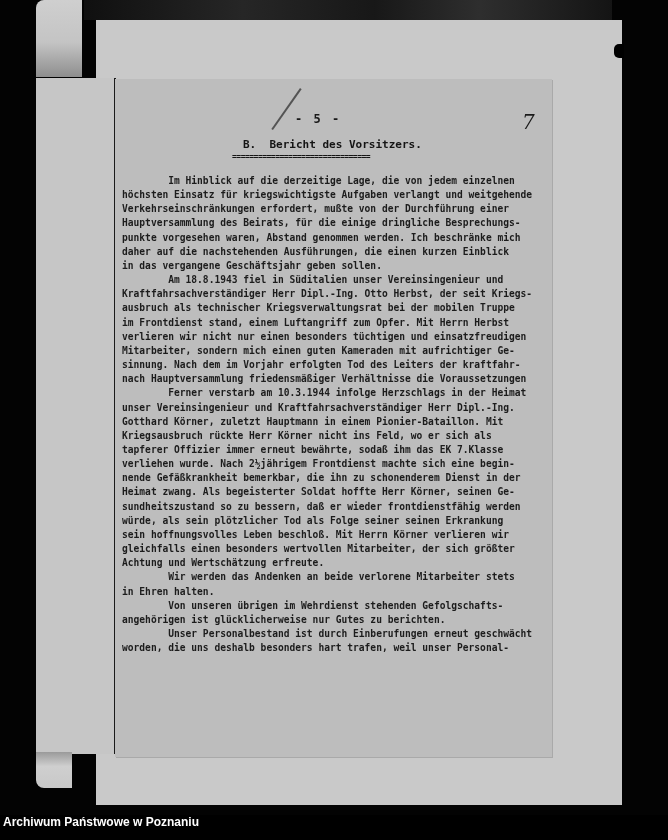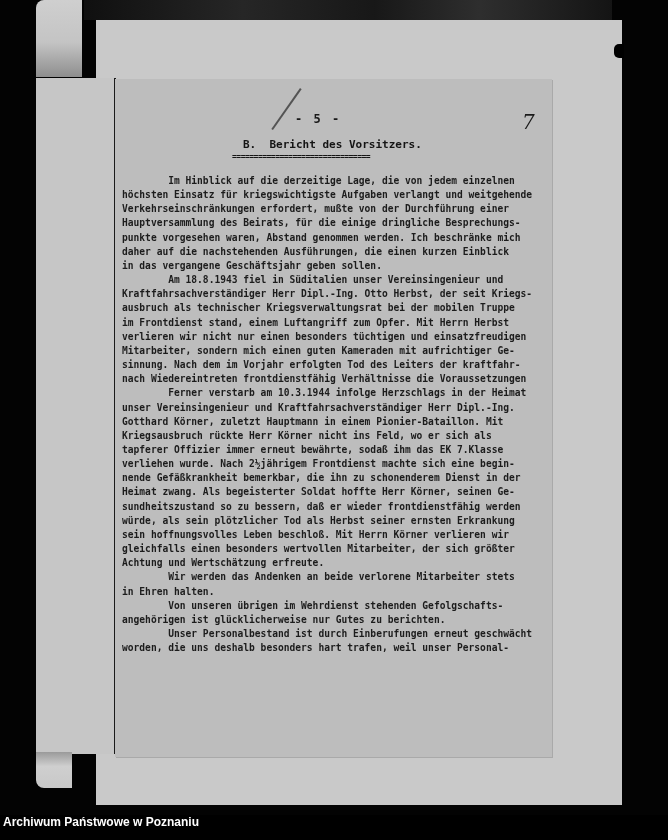--- a/index.html
+++ b/index.html
@@ -141,31 +141,31 @@
   <span class="line">punkte vorgesehen waren, Abstand genommen werden. Ich beschränke mich</span>
   <span class="line">daher auf die nachstehenden Ausführungen, die einen kurzen Einblick</span>
   <span class="line">in das vergangene Geschäftsjahr geben sollen.</span>
   <span class="line">        Am 18.8.1943 fiel in Süditalien unser Vereinsingenieur und</span>
   <span class="line">Kraftfahrsachverständiger Herr Dipl.-Ing. Otto Herbst, der seit Kriegs-</span>
   <span class="line">ausbruch als technischer Kriegsverwaltungsrat bei der mobilen Truppe</span>
   <span class="line">im Frontdienst stand, einem Luftangriff zum Opfer. Mit Herrn Herbst</span>
   <span class="line">verlieren wir nicht nur einen besonders tüchtigen und einsatzfreudigen</span>
   <span class="line">Mitarbeiter, sondern mich einen guten Kameraden mit aufrichtiger Ge-</span>
   <span class="line">sinnung. Nach dem im Vorjahr erfolgten Tod des Leiters der kraftfahr-</span>
-  <span class="line">nach Wiedereintreten frontdienstfähig Verhältnisse die Voraussetzungen</span>
+  <span class="line">nach Hauptversammlung friedensmäßiger Verhältnisse die Voraussetzungen</span>
   <span class="line">        Ferner verstarb am 10.3.1944 infolge Herzschlags in der Heimat</span>
   <span class="line">unser Vereinsingenieur und Kraftfahrsachverständiger Herr Dipl.-Ing.</span>
   <span class="line">Gotthard Körner, zuletzt Hauptmann in einem Pionier-Bataillon. Mit</span>
   <span class="line">Kriegsausbruch rückte Herr Körner nicht ins Feld, wo er sich als</span>
   <span class="line">tapferer Offizier immer erneut bewährte, sodaß ihm das EK 7.Klasse</span>
   <span class="line">verliehen wurde. Nach 2½jährigem Frontdienst machte sich eine begin-</span>
   <span class="line">nende Gefäßkrankheit bemerkbar, die ihn zu schonenderem Dienst in der</span>
   <span class="line">Heimat zwang. Als begeisterter Soldat hoffte Herr Körner, seinen Ge-</span>
   <span class="line">sundheitszustand so zu bessern, daß er wieder frontdienstfähig werden</span>
-  <span class="line">würde, als sein plötzlicher Tod als Herbst seiner ernsten Erkrankung</span>
+  <span class="line">würde, als sein plötzlicher Tod als Folge seiner seinen Erkrankung</span>
   <span class="line">sein hoffnungsvolles Leben beschloß. Mit Herrn Körner verlieren wir</span>
   <span class="line">gleichfalls einen besonders wertvollen Mitarbeiter, der sich größter</span>
   <span class="line">Achtung und Wertschätzung erfreute.</span>
   <span class="line">        Wir werden das Andenken an beide verlorene Mitarbeiter stets</span>
   <span class="line">in Ehren halten.</span>
   <span class="line">        Von unseren übrigen im Wehrdienst stehenden Gefolgschafts-</span>
   <span class="line">angehörigen ist glücklicherweise nur Gutes zu berichten.</span>
   <span class="line">        Unser Personalbestand ist durch Einberufungen erneut geschwächt</span>
   <span class="line">worden, die uns deshalb besonders hart trafen, weil unser Personal-</span>
 </div>

